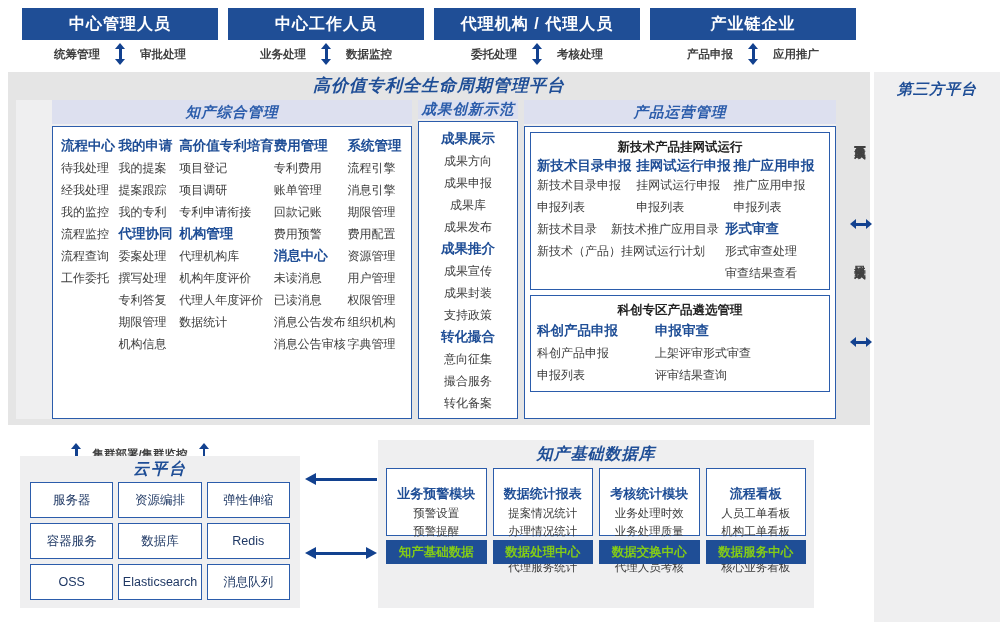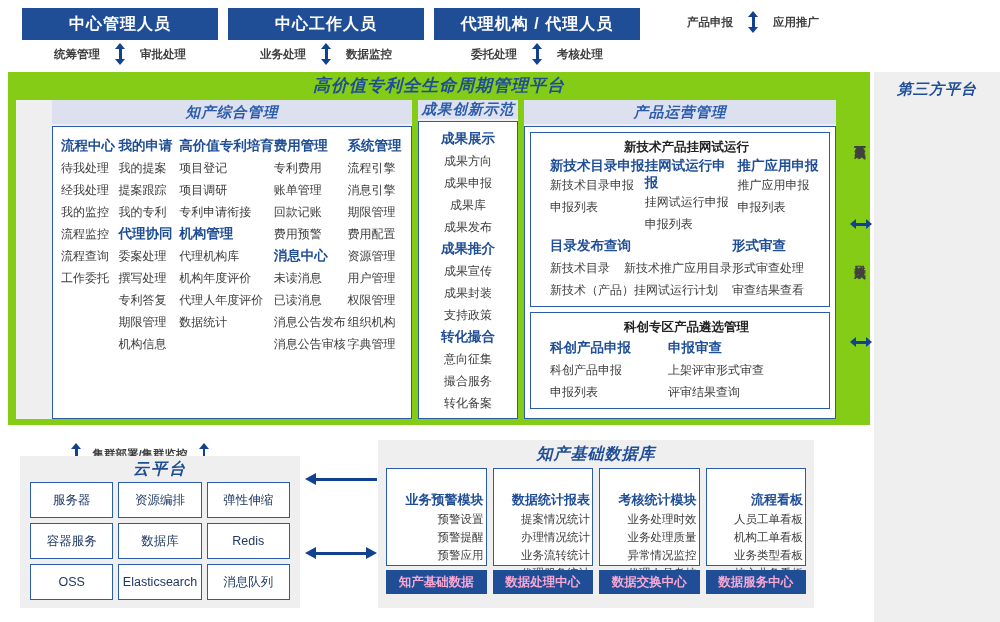--- a/index.html
+++ b/index.html
@@ -37,21 +37,21 @@
   }
   .vdouble .dn{
     position:absolute;left:1px;bottom:0;width:0;height:0;
     border-left:5px solid transparent;border-right:5px solid transparent;
     border-top:6px solid #12418f;
   }
 
   
   .platform{
     position:absolute;left:8px;top:72px;width:862px;height:353px;
-    background:#84cc16;
+    background:#e5e5e5;
   }
   .platform-title{
     height:26px;display:flex;align-items:center;justify-content:center;
     font-size:17px;font-weight:bold;font-style:italic;color:#1f4e96;
     letter-spacing:1px;
   }
   .panels{position:absolute;left:8px;top:28px;right:8px;bottom:6px;display:flex;gap:6px;}
 
   .sec{display:flex;flex-direction:column;background:#efeff0;}
   .sec-hd{
@@ -83,21 +83,21 @@
 
   
   .sec-ach{width:100px;}
   .achbody{padding:6px 0 4px 0;box-sizing:border-box;text-align:center;}
   .achbody .grp-h{text-align:center;}
   .achbody .itm{text-align:center;}
 
   
   .sec-prod{width:312px;}
   .prodbody{padding:5px 5px;box-sizing:border-box;display:flex;flex-direction:column;gap:5px;}
-  .subbox{border:1.5px solid #2b5cab;background:#ffffff;padding:4px 6px 5px 19px;box-sizing:border-box;}
+  .subbox{border:1.5px solid #2b5cab;background:#ffffff;padding:4px 6px 5px 6px;box-sizing:border-box;}
   .subbox-t{
     font-size:12.5px;font-weight:bold;color:#222222;text-align:center;
     line-height:20px;height:20px;
   }
   .prow{display:flex;}
   .pcol{display:flex;flex-direction:column;}
   .pcol.p0{width:102px;}
   .pcol.p1{width:100px;}
   .pcol.p2{width:92px;}
   .grp-h.wrap{white-space:normal;line-height:17px;height:auto;min-height:17px;}
@@ -179,26 +179,26 @@
     height:28px;display:flex;align-items:center;justify-content:center;
     font-size:16px;font-weight:bold;font-style:italic;color:#1f4e96;letter-spacing:1px;
   }
   .db-cols{
     padding:0 8px;box-sizing:border-box;
     display:grid;grid-template-columns:repeat(4,1fr);gap:6px;
   }
   .db-col{display:flex;flex-direction:column;}
   .db-card{
     border:1.5px solid #2b5cab;background:#ffffff;
-    height:98px;padding:20px 2px;box-sizing:border-box;text-align:right;
+    height:68px;padding:14px 2px;box-sizing:border-box;text-align:center;
   }
   .db-card-t{font-size:13px;font-weight:bold;color:#1f4e96;line-height:21px;}
   .db-card-i{font-size:11.5px;color:#3d3d3d;line-height:18px;}
   .db-foot{
-    margin-top:4px;height:24px;background:#1f4e96;color:#f9a8d4;
+    margin-top:4px;height:24px;background:#1f4e96;color:#84cc16;
     font-size:12.5px;font-weight:bold;
     display:flex;align-items:center;justify-content:center;
   }
 </style>
 </head>
 <body>
 
 <div class="page">
 
   <div class="roles" id="roles">
@@ -232,20 +232,21 @@
           <span>委托处理</span>
           <div class="vdouble">
             <span class="shaft"></span>
             <span class="up"></span>
             <span class="dn"></span>
           </div>
           <span>考核处理</span>
         </div>
       </div>
       <div class="role-col" style="left: 650px; width: 206px;">
+        <div class="role-box">产业链企业</div>
         <div class="role-flow">
           <span>产品申报</span>
           <div class="vdouble">
             <span class="shaft"></span>
             <span class="up"></span>
             <span class="dn"></span>
           </div>
           <span>应用推广</span>
         </div>
       </div>
@@ -358,21 +359,20 @@
                     <div class="itm">申报列表</div>
                   </div>
                   <div class="pcol p2">
                     <div class="grp-h wrap">推广应用申报</div>
                     <div class="itm">推广应用申报</div>
                     <div class="itm">申报列表</div>
                   </div>
                 </div>
                 <div class="prow">
                   <div class="pcol k0">
-                    <div class="grp-h">目录发布查询</div>
                     <div class="inline2">
                       <div class="itm">新技术目录</div>
                       <div class="itm">新技术推广应用目录</div>
                     </div>
                     <div class="itm">新技术（产品）挂网试运行计划</div>
                   </div>
                   <div class="pcol k1">
                     <div class="grp-h">形式审查</div>
                     <div class="itm">形式审查处理</div>
                     <div class="itm">审查结果查看</div>

